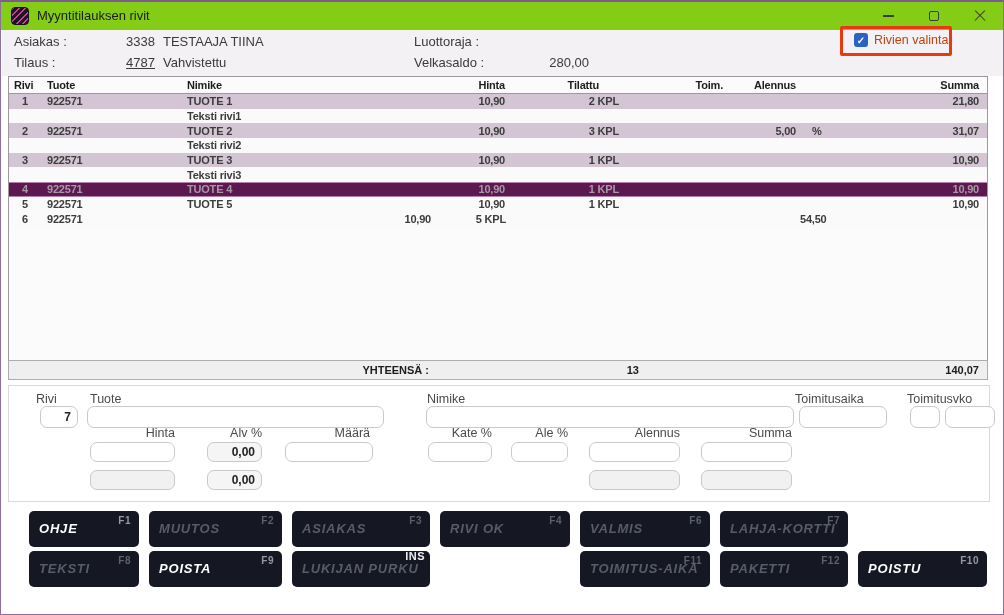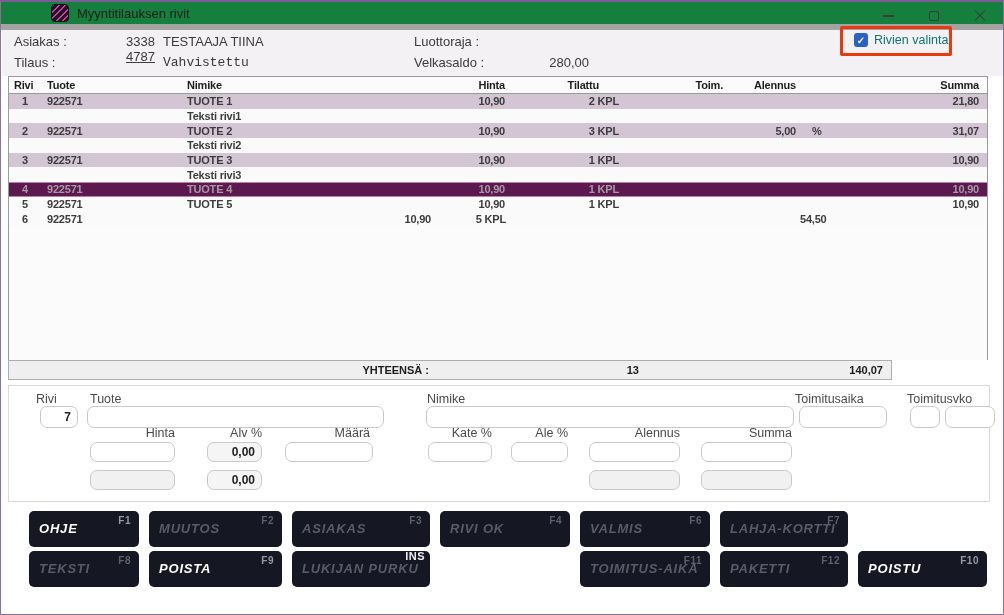--- a/index.html
+++ b/index.html
@@ -1,22 +1,22 @@
 <!DOCTYPE html>
 <html><head>
 <meta charset="utf-8">
 <style>
   * { margin:0; padding:0; box-sizing:border-box; }
   html,body { width:1004px; height:615px; background:#e8e8e8; font-family:"Liberation Sans", sans-serif; }
   .window { position:relative; width:1004px; height:615px; background:#ffffff;
             border:1px solid #8b6fa0; border-top:2px solid #7c5c94; overflow:hidden; }
 
   
-  .titlebar { position:absolute; left:0; top:0; width:100%; height:28px; background:#15803d;
-              border-bottom:6px solid #a3a3a3; display:flex; align-items:center;padding-left:40px; }
+  .titlebar { position:absolute; left:0; top:0; width:100%; height:28px; background:#84cc16;
+              border-bottom:1px solid #a3a3a3; display:flex; align-items:center; }
   .app-icon { width:18px; height:18px; margin-left:10px; border-radius:4px;
               background:repeating-linear-gradient(135deg,#e0379b 0 1.5px,#1b1526 1.5px 4.5px);
               border:1px solid #141020; }
   .win-title { margin-left:8px; font-size:13px; color:#1b1b1b; }
   .win-controls { position:absolute; right:0; top:0; height:28px; display:flex; }
   .wc { width:46px; height:28px; display:flex; align-items:center; justify-content:center; cursor:default; }
   .glyph-min { width:11px; height:1.4px; background:#3c3c3c; }
   .glyph-max { width:10px; height:10px; border:1.3px solid #3c3c3c; border-radius:2px; }
   .glyph-close { position:relative; width:12px; height:12px; }
   .glyph-close::before,.glyph-close::after { content:""; position:absolute; left:-1px; top:5px; width:14px; height:1.4px; background:#3c3c3c; }
@@ -26,21 +26,21 @@
   
   .header { position:absolute; left:1px; top:28px; width:1001px; height:46px; background:#f3f1f4; font-size:13px; color:#3a3a3a; }
   .h-abs { position:absolute; white-space:nowrap; }
   .num { text-align:right; }
 
   .sel-highlight { position:absolute; left:838px; top:-4px; width:112px; height:30px;
                    border:3px solid #e83a0e; border-radius:2px; }
   .checkbox { position:absolute; left:852px; top:3px; width:14px; height:14px; background:#2a63c4;
               border-radius:3px; color:#fff; font-size:10px; font-weight:700; display:flex;
               align-items:center; justify-content:center; cursor:default; }
-  .cb-label { position:absolute; left:872px; top:3px; font-size:12.5px; color:#0f766e; }
+  .cb-label { position:absolute; left:872px; top:3px; font-size:12.5px; color:#c2410c; }
 
   
   .tablewrap { position:absolute; left:7px; top:74px; width:980px; height:284px; background:#fbfbfb;
                border:1px solid #9a9a9a; border-bottom:none; overflow:hidden; }
   .thead,.trow { display:grid; grid-template-columns:32px 146px 1fr 74px 113px 103px 73px 34px 153px;
                  align-items:center; font-size:11px; letter-spacing:-0.2px; }
   .thead { height:17px; font-weight:700; color:#1d1d1d; border-bottom:1px solid #9a9a9a; background:#fbfbfb; }
   .trow { height:14.7px; font-weight:700; color:#3c3c3c; }
   .c-rivi { text-align:center; }
   .thead .c-rivi { text-align:left; padding-left:5px; }
@@ -48,21 +48,21 @@
   .c-hinta,.c-tilattu,.c-toim,.c-alennus,.c-summa { text-align:right; }
   .c-hinta { padding-right:6px; } .c-tilattu { padding-right:5px; }
   .thead .c-tilattu { padding-right:25px; }
   .c-toim { padding-right:4px; } .c-alennus { padding-right:4px; }
   .c-pct { padding-left:12px; } .c-summa { padding-right:8px; }
   .trow.marked { background:#d3c5d3; }
   .trow.text,.trow.plain { background:#fafafa; }
   .trow.selected { background:#5c1950; color:#a79aa4;
                    box-shadow:0 1px 0 #b77fae inset, 0 -1px 0 #b77fae inset; }
 
-  .totalbar { position:absolute; left:7px; top:358px; width:884px; height:20px; background:#efeff0;
+  .totalbar { position:absolute; left:7px; top:358px; width:980px; height:20px; background:#efeff0;
               border:1px solid #adadad; font-size:11px; font-weight:700; color:#1c1c1c; }
   .tb-label { position:absolute; left:300px; top:3px; width:120px; text-align:right; }
   .tb-qty   { position:absolute; left:580px; top:3px; width:50px;  text-align:right; }
   .tb-sum   { position:absolute; right:8px;  top:3px; }
 
   
   .formpanel { position:absolute; left:7px; top:383px; width:982px; height:117px; background:#fff;
                border:1px solid #d9d9d9; font-size:12.5px; color:#4a4a4a; }
   .f-label { position:absolute; white-space:nowrap; }
   .f-label.ra { text-align:right; }
@@ -112,22 +112,22 @@
     </div>
   </div>
 
   <div class="header">
     <span class="h-abs" style="left:12px;top:4px;">Asiakas :</span>
     <span class="h-abs num" style="left:90px;top:4px;width:63px;">3338</span>
     <span class="h-abs" style="left:161px;top:4px;">TESTAAJA TIINA</span>
     <span class="h-abs" style="left:412px;top:4px;">Luottoraja :</span>
 
     <span class="h-abs" style="left:12px;top:25px;">Tilaus :</span>
-    <span class="h-abs num" style="left:90px;top:19px;width:63px;text-decoration:underline;">4787</span>
-    <span class="h-abs" style="left:161px;top:25px;font-family:Liberation Mono, monospace;">Vahvistettu</span>
+    <span class="h-abs num" style="left:90px;top:25px;width:63px;text-decoration:underline;">4787</span>
+    <span class="h-abs" style="left:161px;top:25px;">Vahvistettu</span>
     <span class="h-abs" style="left:412px;top:25px;">Velkasaldo :</span>
     <span class="h-abs num" style="left:520px;top:25px;width:67px;">280,00</span>
 
     <div class="sel-highlight"></div>
     <div class="checkbox">
         <span>✓</span>
       </div>
     <span class="cb-label">Rivien valinta</span>
   </div>
 

